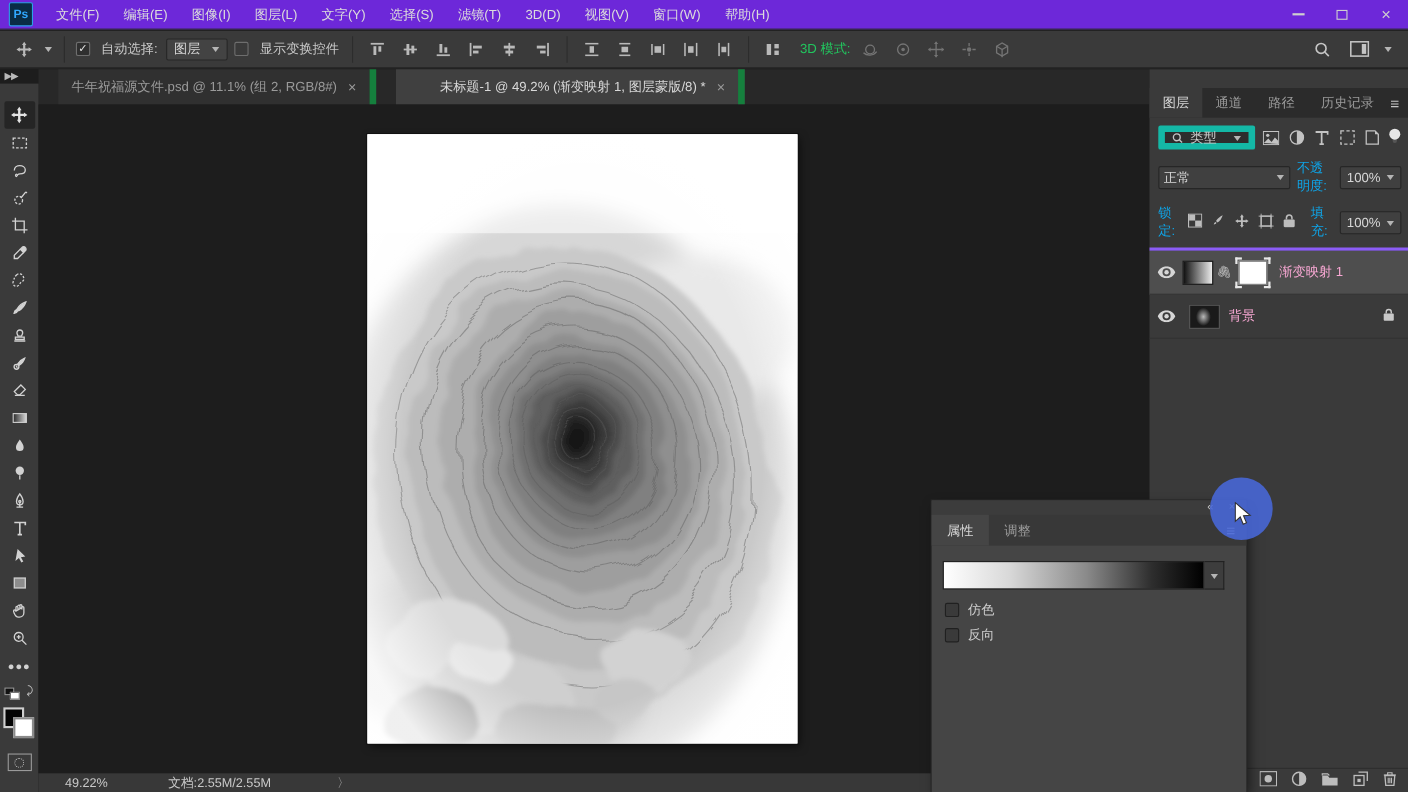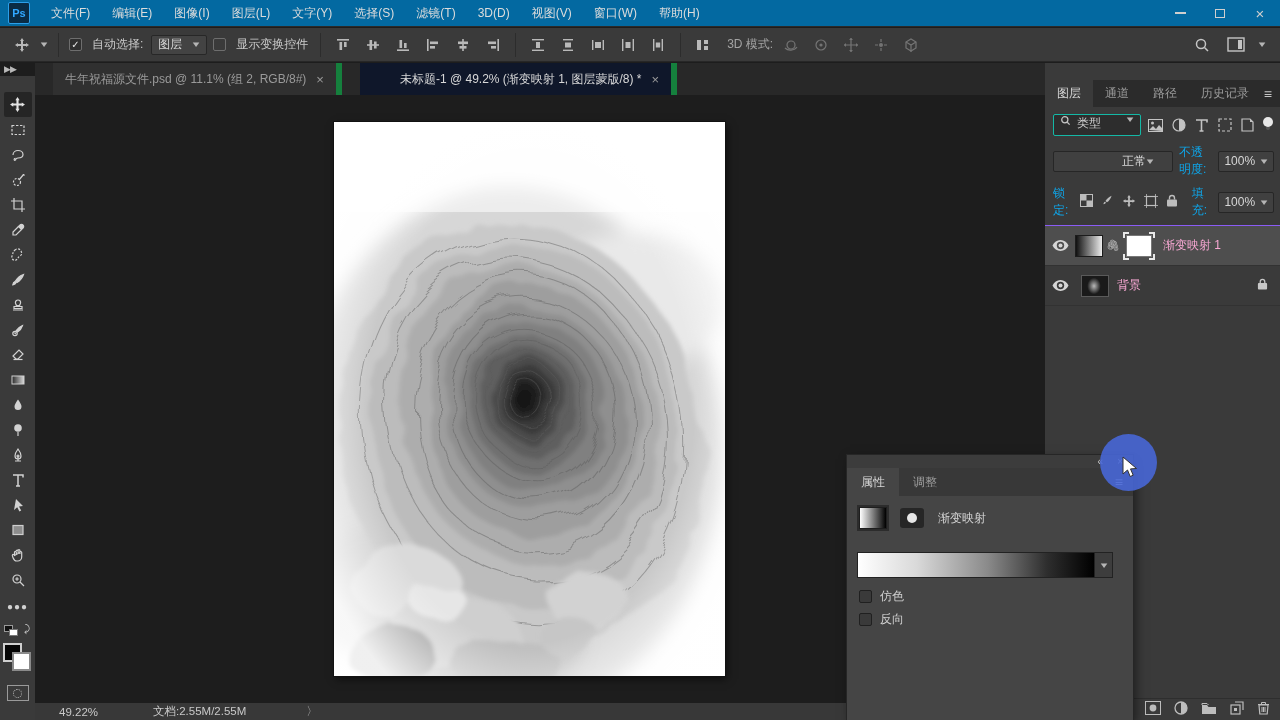--- a/index.html
+++ b/index.html
@@ -1,21 +1,21 @@
 <!DOCTYPE html>
 <html><head>
 <meta charset="utf-8">
 <style>
   * { margin:0; padding:0; box-sizing:border-box; }
   html,body { width:1280px; height:720px; overflow:hidden; background:#1d1d1d;
     font-family:"Liberation Sans","DejaVu Sans",sans-serif; }
   #app { position:relative; width:1280px; height:720px; font-size:12px; color:#cfcfcf; }
 
   
-  .menubar { position:absolute; left:0; top:0; width:1280px; height:27px; background:#0369a1;
+  .menubar { position:absolute; left:0; top:0; width:1280px; height:27px; background:#6d28d9;
     display:flex; align-items:center; border-bottom:1px solid #2a2a2a; }
   .ps-logo { width:22px; height:22px; margin:0 10px 0 8px; background:#0a2c45;
     border:1px solid #2d9fe8; border-radius:2px; color:#31a8ff; font-weight:bold; font-size:11px;
     display:flex; align-items:center; justify-content:center; }
   .menu-item { padding:0 11px; height:27px; display:flex; align-items:center; color:#dcdcdc; cursor:default; }
   .win-controls { margin-left:auto; display:flex; height:27px; }
   .win-btn { width:40px; height:27px; display:flex; align-items:center; justify-content:center; color:#cfcfcf; }
   .wb-min { width:11px; height:2px; background:#cfcfcf; }
   .wb-max { width:10px; height:9px; border:1.5px solid #cfcfcf; }
   .wb-close { font-size:15px; line-height:1; }
@@ -27,29 +27,29 @@
   .ob-check { width:13px; height:13px; background:#2f2f2f; border:1px solid #6e6e6e; border-radius:2px;
     display:flex; align-items:center; justify-content:center; color:#e6e6e6; font-size:10px; }
   .ob-label { color:#c9c9c9; margin:0 2px 0 4px; }
   .ob-select { background:#434343; border:1px solid #272727; border-radius:2px; height:20px;
     display:flex; align-items:center; padding:0 6px; gap:10px; color:#d6d6d6; }
   .caret { font-size:8px; color:#b5b5b5; transform:scaleX(1.4); }
   .ico { width:24px; height:24px; display:flex; align-items:center; justify-content:center; }
   .ico svg { fill:#b9b9b9; }
   .dim { opacity:.45; }
   .ob-right { margin-left:auto; display:flex; align-items:center; gap:10px; padding-right:14px; }
-  .mode3d-label { color:#a3a3a3; margin-left:6px; }
+  .mode3d-label { color:#22c55e; margin-left:6px; }
 
   
   .tabbar { position:absolute; left:35px; top:63px; width:1010px; height:32px; background:#282828;
     display:flex; align-items:stretch; }
   .doc-tab { display:flex; align-items:center; gap:10px; padding:0 12px; font-size:12px;
     border-right:6px solid #15803d; }
   .doc-tab.inactive { background:#303030; color:#9a9a9a; margin-left:18px; }
-  .doc-tab.active { background:#0f172a; color:#d8d8d8; margin-left:18px;padding-left:40px; }
+  .doc-tab.active { background:#404040; color:#d8d8d8; margin-left:18px;padding-left:40px; }
   .tab-close { font-size:13px; color:#9a9a9a; }
   .expander { position:absolute; left:4px; top:64px; color:#b9b9b9; font-size:9px; letter-spacing:-1px; }
 
   
   .toolbar { position:absolute; left:0; top:76px; width:35px; height:644px; background:#3a3a3a;
     display:flex; flex-direction:column; align-items:center; padding-top:16px; }
   .tool { width:28px; height:25px; display:flex; align-items:center; justify-content:center; border-radius:2px; }
   .tool svg { stroke:#d2d2d2; fill:none; stroke-width:1.2; }
   .tool.sel { background:#252525; }
   .tool-ellipsis { color:#d2d2d2; font-size:10px; letter-spacing:1px; margin-top:2px; }
@@ -75,33 +75,33 @@
   .sb-doc { margin-left:55px; }
   .sb-chev { margin-left:60px; color:#a5a5a5; }
 
   
   .dock { position:absolute; left:1045px; top:63px; width:235px; height:657px; background:#3a3a3a; }
   .dock-tabs { display:flex; align-items:stretch; height:27px; background:#2b2b2b; margin-top:17px; }
   .dock-tab { padding:0 12px; display:flex; align-items:center; color:#9b9b9b; }
   .dock-tab.active { background:#3a3a3a; color:#d8d8d8; }
   .dock-menu { margin-left:auto; padding-right:8px; display:flex; align-items:center; color:#c5c5c5; font-size:14px; }
   .filter-row { display:flex; align-items:center; gap:7px; padding:7px 6px 6px 8px; }
-  .type-select { background:#2d2d2d; border:1px solid #14b8a6; border-radius:2px; height:22px; width:92px;
-    display:flex; align-items:flex-start; padding:0 6px; gap:6px; color:#d0d0d0; }
+  .type-select { background:#2d2d2d; border:6px solid #14b8a6; border-radius:2px; height:22px; width:92px;
+    display:flex; align-items:center; padding:0 6px; gap:6px; color:#d0d0d0; }
   .f-ic { width:17px; display:flex; justify-content:center; }
   .f-ic svg { fill:#c3c3c3; }
   .filter-toggle { margin-left:auto; width:12px; height:16px; display:flex; align-items:flex-start; justify-content:center; }
   .filter-toggle .dot { width:10px; height:10px; border-radius:50%; background:#e8e8e8; box-shadow:0 6px 0 -3px #555; }
   .blend-row { display:flex; align-items:center; gap:6px; padding:2px 6px 4px 8px; }
   .blend-select { background:#404040; border:1px solid #262626; border-radius:2px; height:21px; flex:0 0 120px;
-    display:flex; align-items:center; justify-content:flex-end; padding:0 18px; color:#d6d6d6; }
+    display:flex; align-items:center; justify-content:space-between; padding:0 4px; color:#d6d6d6; }
   .pct-box { background:#404040; border:1px solid #262626; border-radius:2px; height:21px;
     display:flex; align-items:center; gap:5px; padding:0 5px; color:#d6d6d6; }
   .lbl { color:#0ea5e9; }
-  .lock-row { display:flex; align-items:center; gap:8px; padding:3px 6px 6px 8px; border-bottom:1px solid #8b5cf6; }
+  .lock-row { display:flex; align-items:center; gap:8px; padding:3px 6px 6px 8px; border-bottom:3px solid #8b5cf6; }
   .lock-ic svg { fill:#bdbdbd; }
   .layers { }
   .layer-row { height:40px; display:flex; align-items:center; border-bottom:1px solid #323232; }
   .layer-row.sel { background:#4e4e4e; }
   .eye-cell { width:30px; display:flex; justify-content:center; }
   .eye-cell svg { fill:#d6d6d6; }
   .thumb-grad { width:28px; height:22px; background:linear-gradient(90deg,#101010,#ececec); border:1px solid #1c1c1c; }
   .link-ic { color:#cfcfcf; font-size:11px; margin:0 3px; }
   .mask-wrap { position:relative; width:32px; height:28px; display:flex; align-items:center; justify-content:center; }
   .mask-thumb { width:26px; height:22px; background:#fff; border:1px solid #777; }
@@ -701,27 +701,20 @@
   <div class="props">
     <div class="props-header">
       <span>«</span>
       <span>×</span>
     </div>
     <div class="props-tabs">
       <div class="props-tab active">属性</div>
       <div class="props-tab">调整</div>
       <div class="props-menu">≡</div>
     </div>
-    <div class="adj-row">
-      <span class="chip-grad"></span>
-      <span class="chip-mask">
-          <span class="d"></span>
-        </span>
-      <span class="adj-title">渐变映射</span>
-    </div>
     <div class="grad-row">
       <span class="grad-bar"></span>
       <span class="grad-dd">
           <span class="caret">▼</span>
         </span>
     </div>
     <div class="check-row">
       <span class="p-check"></span>
       <span>仿色</span>
     </div>

